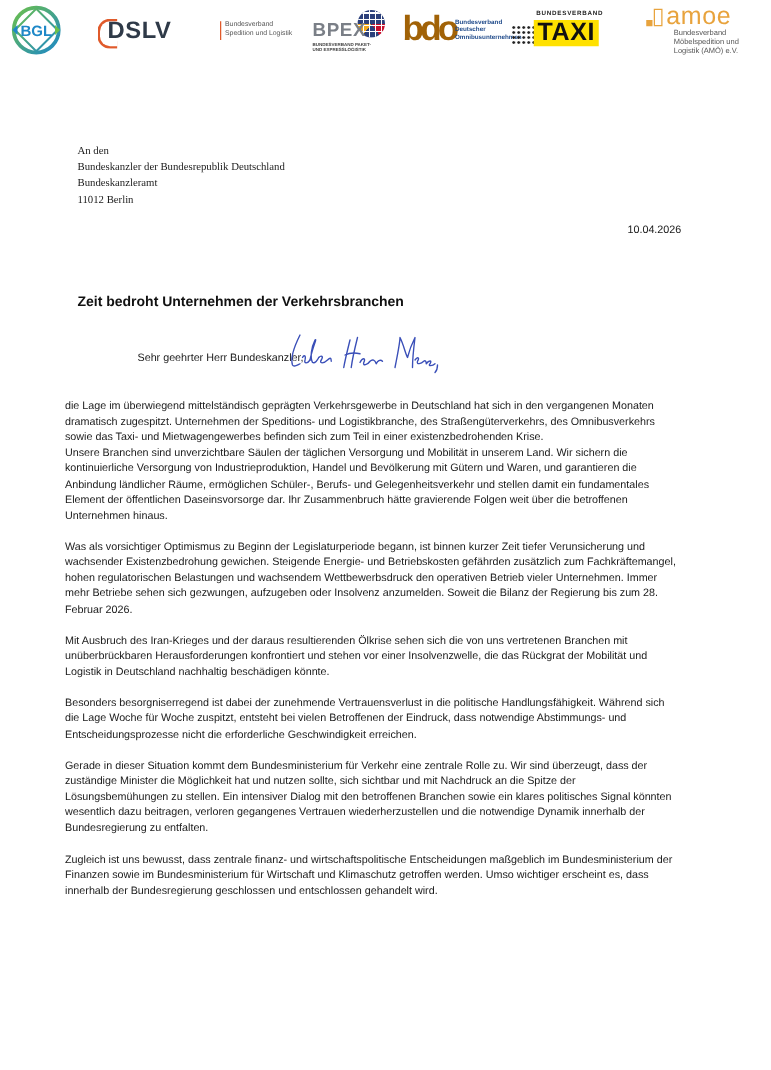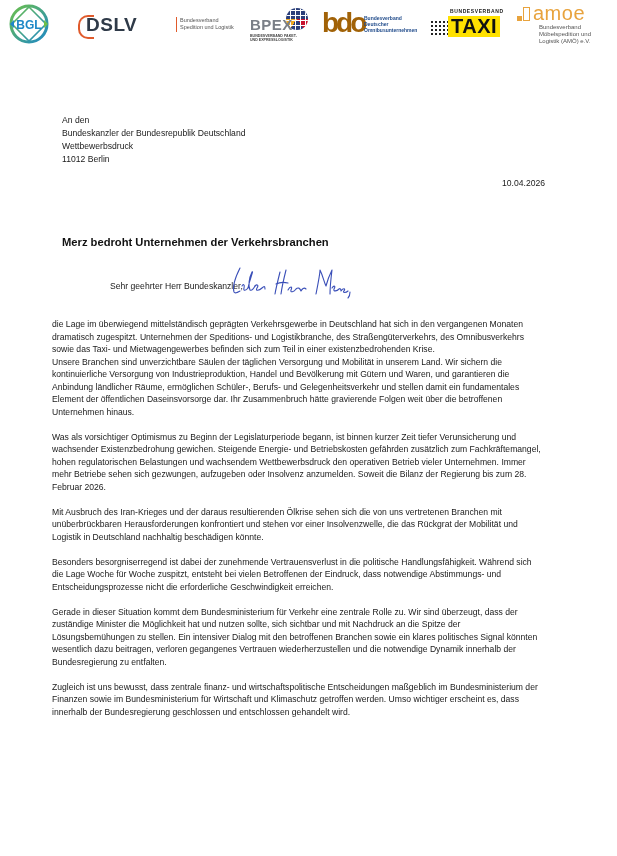--- a/index.html
+++ b/index.html
@@ -25,34 +25,34 @@
       background: conic-gradient(#2b3f7a 0 25%, #c8102e 25% 40%, #2b3f7a 40% 60%, #f0a81c 60% 75%, #2b3f7a 75% 100%); }
     .bpex .globe::after { content: ""; position: absolute; inset: 0; background:
       repeating-linear-gradient(90deg, transparent 0 4px, #fff 4px 5px),
       repeating-linear-gradient(0deg, transparent 0 4px, #fff 4px 5px); }
     .bpex .sub { position: absolute; left: 2px; top: 28px; font-size: 3.6px; line-height: 4.4px; color: #444; white-space: nowrap; font-weight: bold; }
     
     .bdo { left: 322px; top: 13px; width: 100px; height: 24px; }
     .bdo .mark { position: absolute; left: 0; top: -6px; font: bold 28px "Liberation Sans", sans-serif; color: #a16207; letter-spacing: -3px; }
     .bdo .txt { position: absolute; left: 42px; top: 2px; font-size: 5px; line-height: 6px; color: #1f4a8a; font-weight: bold; white-space: nowrap; }
     
-    .taxi { left: 428px; top: 8px; width: 82px; height: 32px; }
+    .taxi { left: 407px; top: 8px; width: 82px; height: 32px; }
     .taxi .top { position: absolute; left: 22px; top: 0; font-size: 5px; font-weight: bold; letter-spacing: 0.6px; color: #222; }
     .taxi .dots { position: absolute; left: 2px; top: 12px; width: 20px; height: 16px;
       background: radial-gradient(circle, #222 1px, transparent 1.2px) 0 0 / 4px 4px; }
     .taxi .mark { position: absolute; left: 20px; top: 8px; height: 21px; padding: 0 3px; background: #ffe100; font: bold 20px/21px "Liberation Sans", sans-serif; color: #111; letter-spacing: 0.5px; }
     
     .amoe { left: 517px; top: 4px; width: 100px; height: 44px; }
     .amoe .sq1 { position: absolute; left: 0; top: 12px; width: 5px; height: 5px; background: #e8a33d; }
     .amoe .sq2 { position: absolute; left: 6px; top: 3px; width: 7px; height: 14px; border: 1.5px solid #e8a33d; box-sizing: border-box; }
     .amoe .mark { position: absolute; left: 16px; top: -2px; font: 20px "Liberation Sans", sans-serif; color: #e8a33d; letter-spacing: 0.5px; }
     .amoe .txt { position: absolute; left: 22px; top: 20px; font-size: 6px; line-height: 7.2px; color: #555; white-space: nowrap; }
 
     
-    .address { position: absolute; left: 62px; top: 114px; font-size: 8.6px; line-height: 13px; color: #1a1a1a; }
+    .address { position: absolute; left: 62px; top: 114px; font-size: 8.6px; line-height: 13px; color: #1a1a1a; font-family: Liberation Serif, serif; }
     .date { position: absolute; right: 72px; top: 178px; font-size: 8.6px; }
     .subject { position: absolute; left: 62px; top: 236px; font-size: 11.2px; font-weight: bold; color: #111; }
     .salutation { position: absolute; left: 62px; top: 281px; font-size: 8.6px; margin-left: 48px; }
     .handwriting { position: absolute; left: 228px; top: 264px; width: 125px; height: 36px; }
     .body-text { position: absolute; left: 52px; top: 318px; width: 490px; font-size: 8.6px; line-height: 12.5px; color: #1a1a1a; }
     .body-text p { margin: 0 0 12.5px 0; }
     .body-text p.tight { margin-bottom: 0; }
   </style>
 </head>
 <body>
@@ -117,27 +117,27 @@
       <div>Bundesverband</div>
       <div>Möbelspedition und</div>
       <div>Logistik (AMÖ) e.V.</div>
     </div>
   </div>
 </div>
 
 <div class="address">
   <div>An den</div>
   <div>Bundeskanzler der Bundesrepublik Deutschland</div>
-  <div>Wettbewerbsdruck</div>
+  <div>Bundeskanzleramt</div>
   <div>11012 Berlin</div>
 </div>
 
 <div class="date">10.04.2026</div>
 
-<div class="subject">Merz bedroht Unternehmen der Verkehrsbranchen</div>
+<div class="subject">Zeit bedroht Unternehmen der Verkehrsbranchen</div>
 
 <div class="salutation">Sehr geehrter Herr Bundeskanzler,</div>
 
 <svg class="handwriting" viewBox="0 0 125 36">
   <title>Lieber Herr Merz,</title>
   <g fill="none" stroke="#3a4fb8" stroke-width="1.1" stroke-linecap="round" stroke-linejoin="round">
 
     <path d="M12 4 C 8 12, 4 22, 6 28 C 7 30, 10 28, 12 27"></path>
     <path d="M14 22 C 15 20, 17 20, 16 24 C 15 27, 18 27, 20 24"></path>
     <path d="M20 24 C 22 14, 26 6, 24 8 C 21 14, 20 22, 22 26 C 24 27, 26 24, 27 22"></path>

